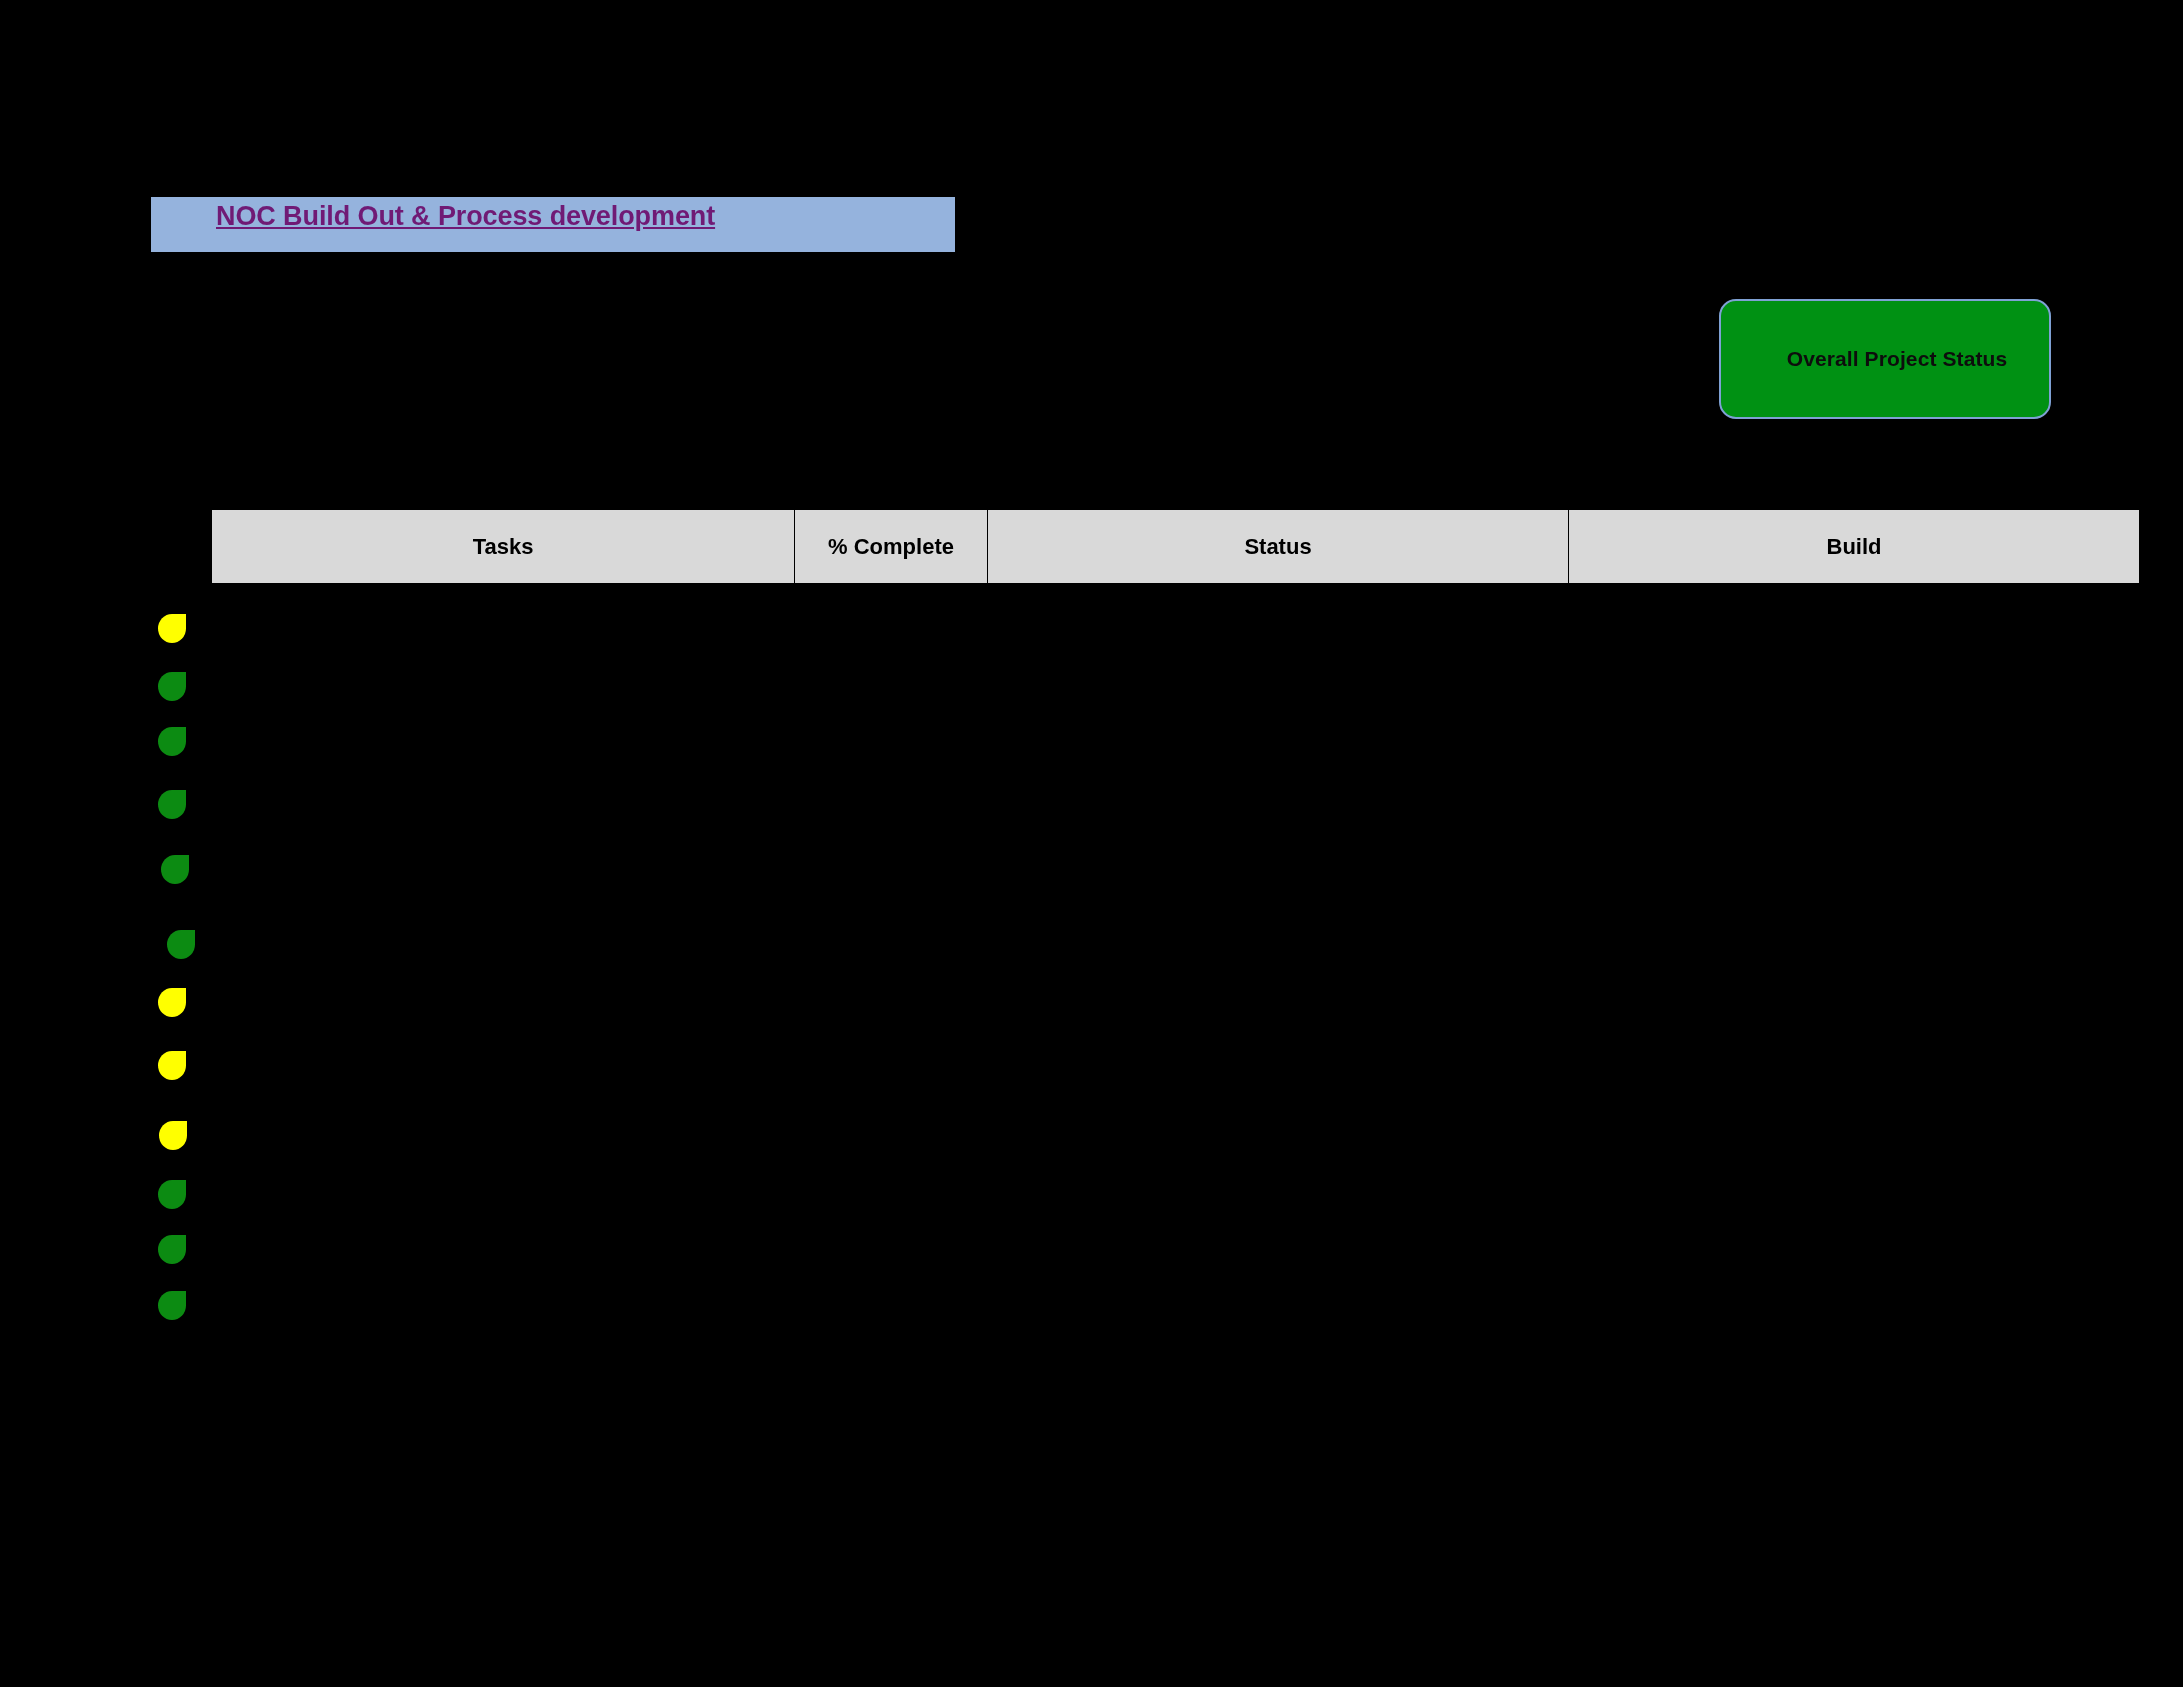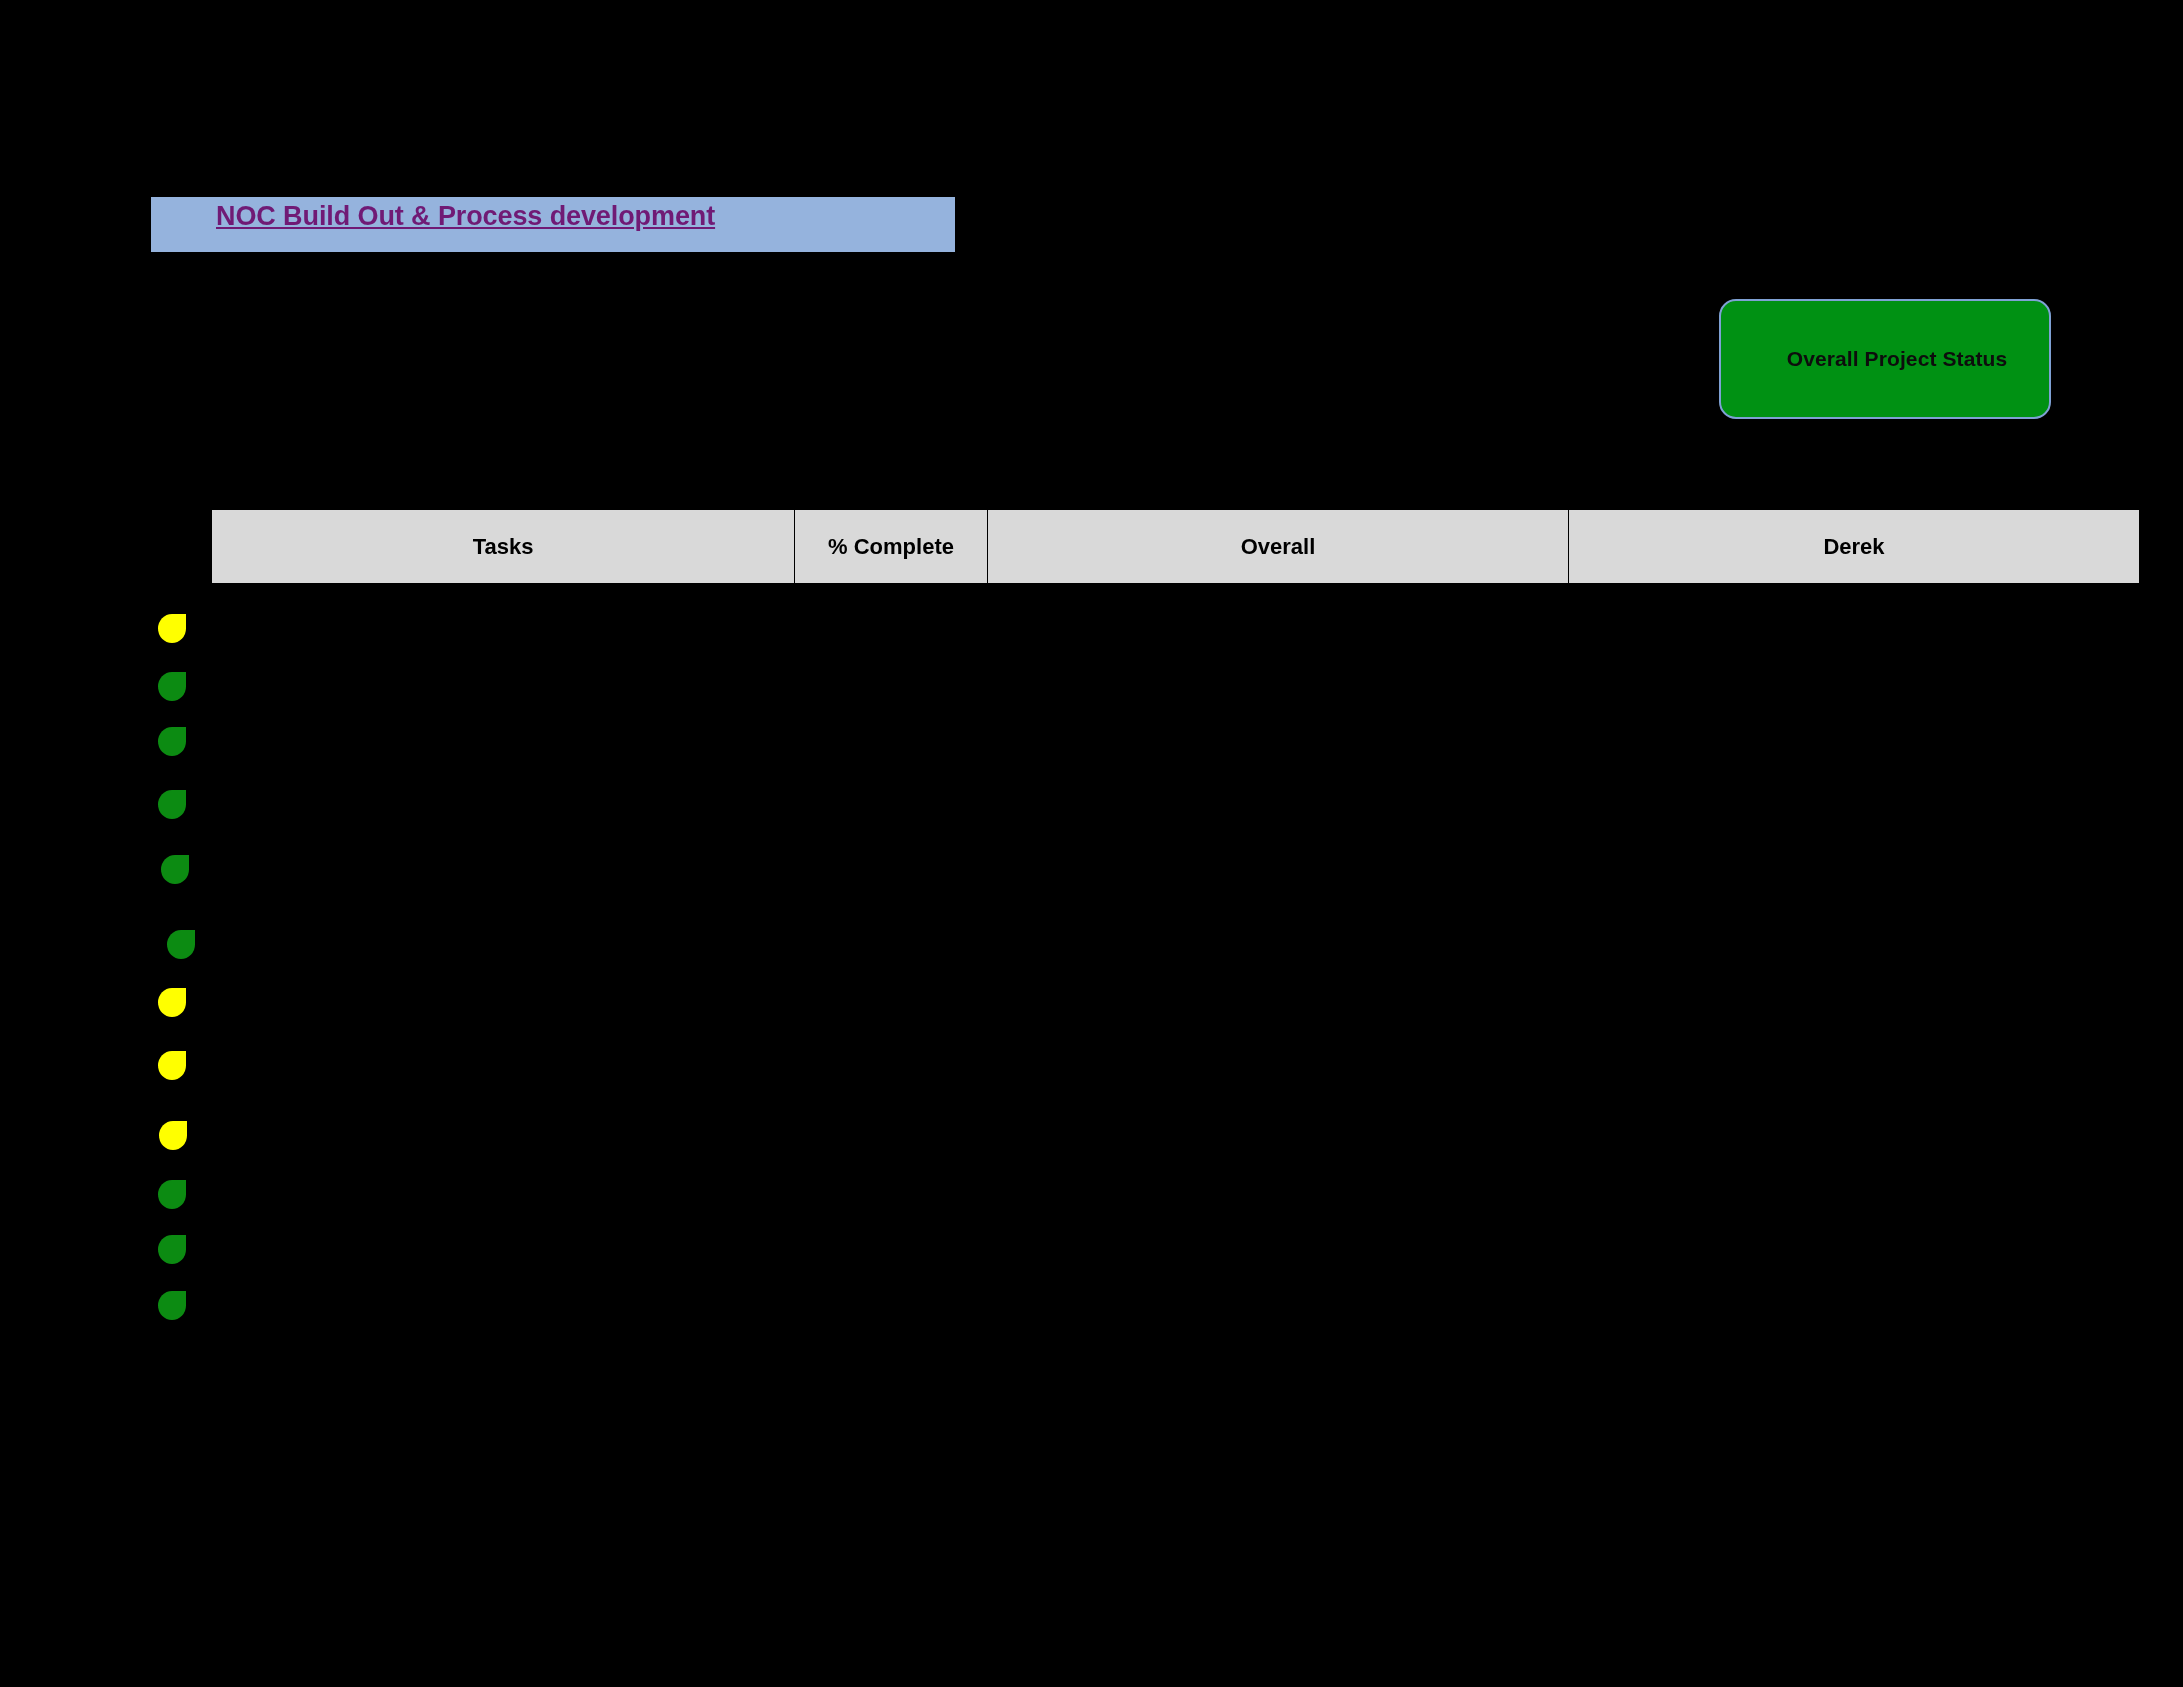--- a/index.html
+++ b/index.html
@@ -130,22 +130,22 @@
 <div id="overall-status-box">
   <span class="status-box-label">Overall Project Status</span>
 </div>
 
 <div id="task-table">
   <table>
     <thead>
       <tr>
         <th class="col-tasks">Tasks</th>
         <th class="col-percent">% Complete</th>
-        <th class="col-status">Overall</th>
-        <th class="col-risks">Derek</th>
+        <th class="col-status">Status</th>
+        <th class="col-risks">Build</th>
       </tr>
     </thead>
   </table>
 </div>
 
 <div id="status-indicator-column">
     <div class="status-indicator yellow" style="left: 158px; top: 614px; background: rgb(255, 255, 0);"></div>
     <div class="status-indicator green" style="left: 158px; top: 672px; background: rgb(12, 139, 18);"></div>
     <div class="status-indicator green" style="left: 158px; top: 727px; background: rgb(12, 139, 18);"></div>
     <div class="status-indicator green" style="left: 158px; top: 790px; background: rgb(12, 139, 18);"></div>

